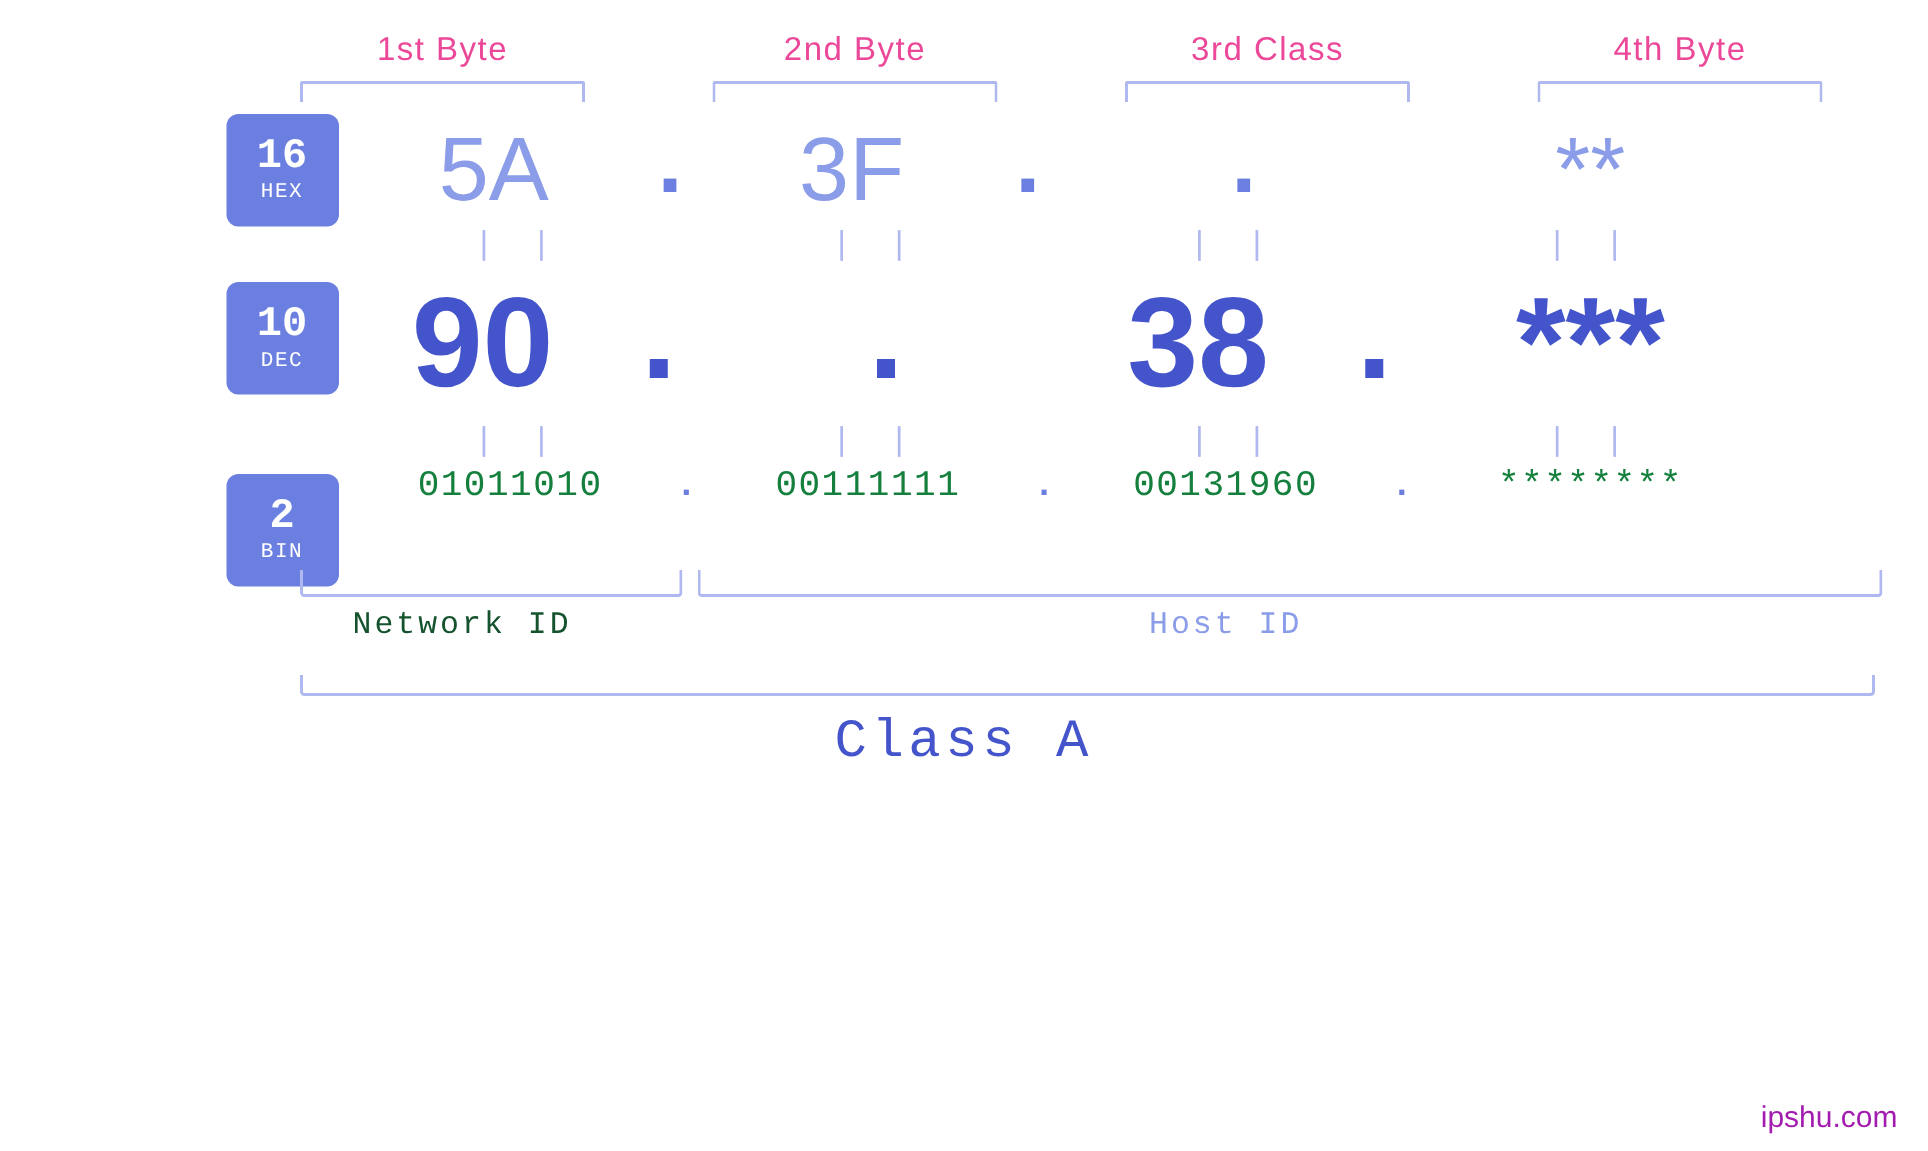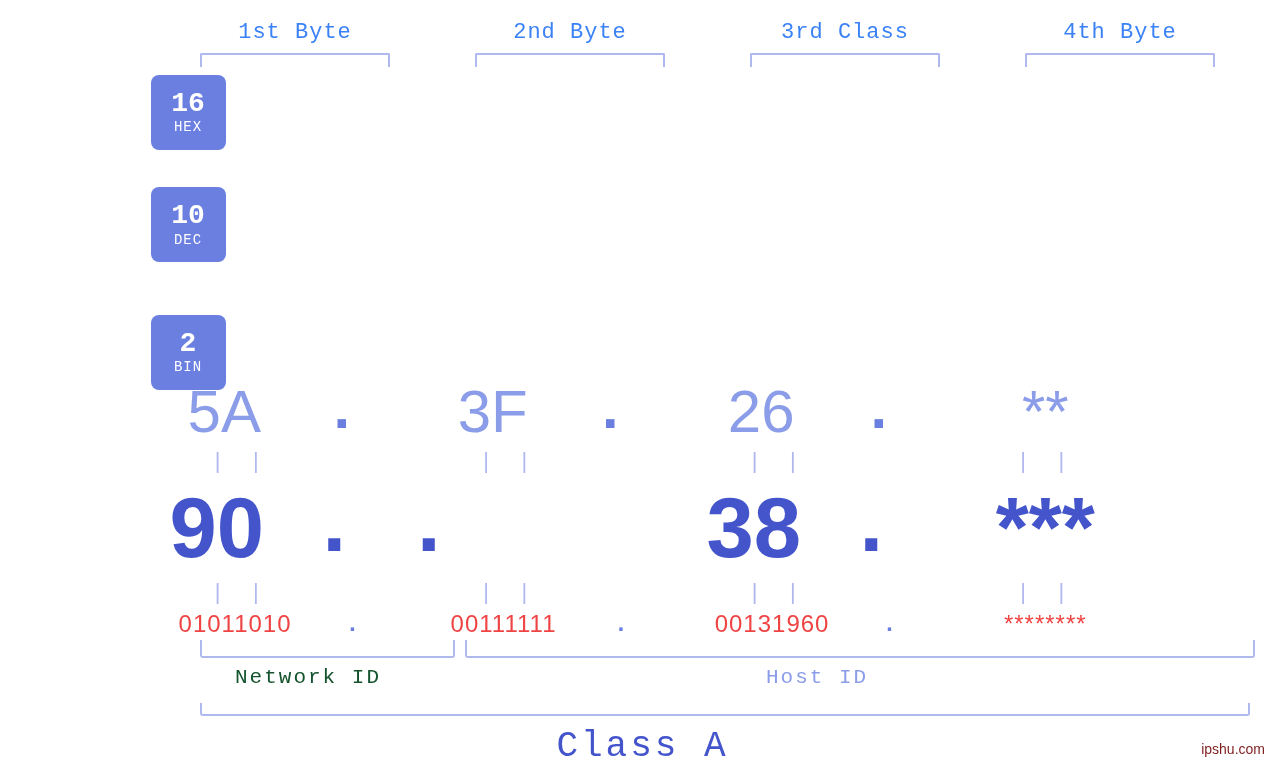--- a/index.html
+++ b/index.html
@@ -28,23 +28,23 @@
       display: flex;
       width: 1100px;
       margin-left: 130px;
       justify-content: space-around;
       margin-bottom: 8px;
     }
 
     .byte-header {
       width: 220px;
       text-align: center;
-      color: #3b82f6;
+      color: #ec4899;
       font-size: 22px;
-      font-family: Liberation Mono, monospace;
+      font-family: Liberation Sans, sans-serif;
       font-weight: 400;
       letter-spacing: 1px;
     }
 
     
     .bracket-row {
       display: flex;
       width: 1100px;
       margin-left: 130px;
       justify-content: space-around;
@@ -89,21 +89,21 @@
       display: flex;
       align-items: center;
       justify-content: space-around;
       width: 100%;
     }
 
     .value-cell {
       width: 220px;
       display: flex;
       align-items: center;
-      justify-content: flex-start;
+      justify-content: center;
       gap: 0px;
       position: relative;
     }
 
     .value-text {
       text-align: center;
       flex: 1;
     }
 
     .dot-sep {
@@ -135,22 +135,22 @@
 
     .dec-row .dot-sep {
       font-size: 85px;
       color: #4455cc;
       font-weight: 700;
     }
 
     
     .bin-row .value-text {
       font-size: 24px;
-      color: #ef4444;
-      font-family: Liberation Sans, sans-serif;
+      color: #15803d;
+      font-family: Liberation Mono, monospace;
       letter-spacing: 1px;
     }
 
     .bin-row .dot-sep {
       font-size: 24px;
     }
 
     
     .equal-row {
       display: flex;
@@ -164,29 +164,28 @@
       text-align: center;
       color: #b0b8f0;
       font-size: 22px;
       letter-spacing: 6px;
     }
 
     .watermark {
       position: absolute;
       bottom: 10px;
       right: 20px;
-      color: #7f1d1d;
-      font-size: 14px;
+      color: #a21caf;
+      font-size: 20px;
       font-family: Arial, sans-serif;
     }
 
     
     .full-layout {
       display: flex;
-      flex-direction: column;
       width: 1074px;
       padding-top: 0;
     }
 
     .left-badges {
       display: flex;
       flex-direction: column;
       padding-left: 45px;
       padding-top: 0;
       gap: 0;
@@ -253,21 +252,20 @@
       <div class="value-row hex-row">
         <div class="value-cell">
           <span class="value-text">5A</span>
           <span class="dot-sep">.</span>
         </div>
         <div class="value-cell">
           <span class="value-text">3F</span>
           <span class="dot-sep">.</span>
         </div>
         <div class="value-cell">
-          <span class="value-text">26</span>
           <span class="dot-sep">.</span>
         </div>
         <div class="value-cell">
           <span class="value-text">**</span>
         </div>
       </div>
 
       <div class="equal-row">
         <div class="equal-sign">| |</div>
         <div class="equal-sign">| |</div>

